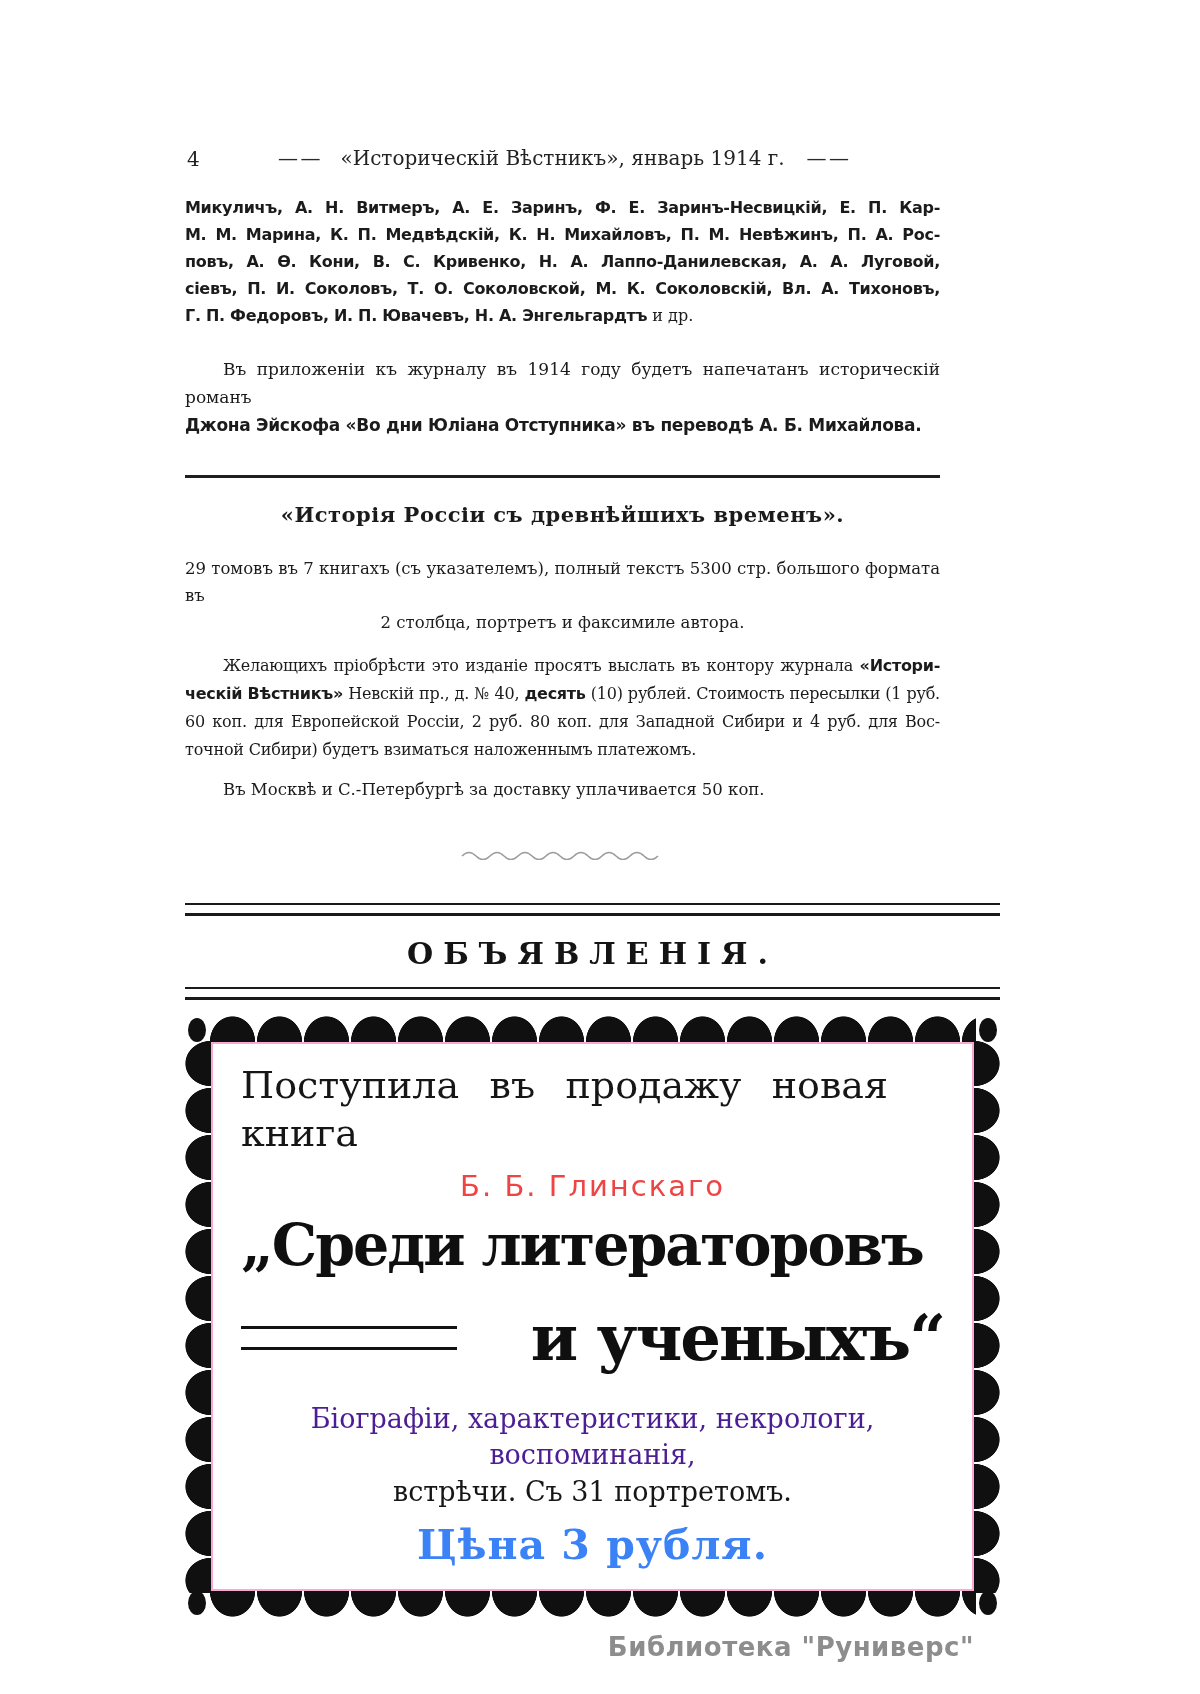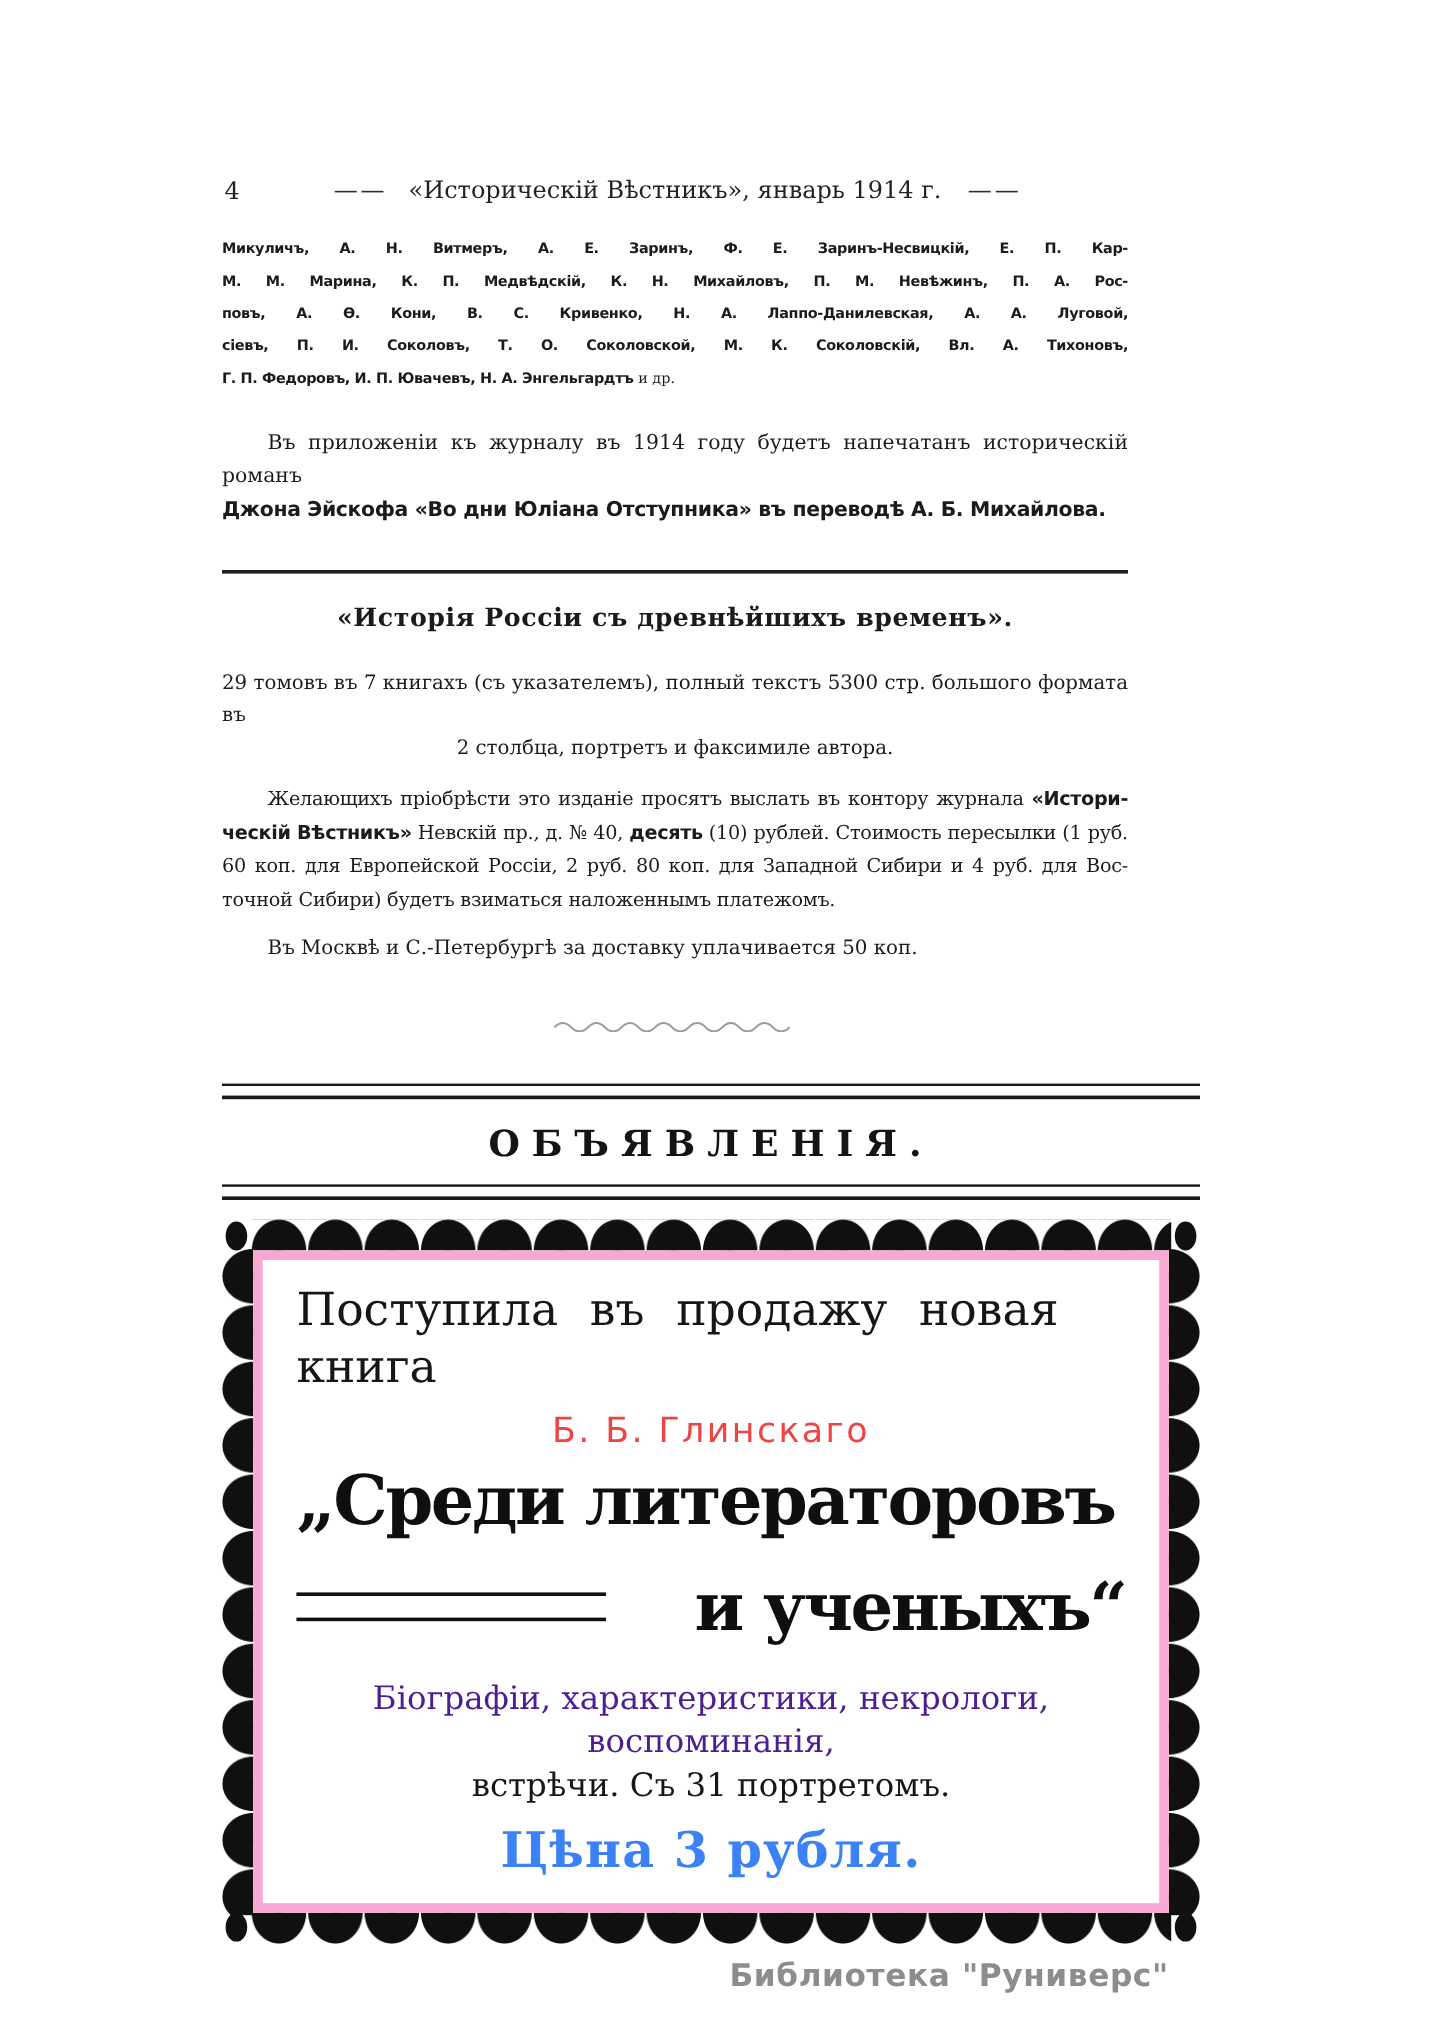--- a/index.html
+++ b/index.html
@@ -23,21 +23,21 @@
 
   .tl { line-height: 27px; }
   .tl.j { text-align: justify; text-align-last: justify; }
   .tl.c { text-align: center; text-align-last: center; }
   .tl.l { text-align: left; }
   .tl.ind { text-indent: 38px; }
   .seg-r { font-weight: normal; }
   .seg-b { font-weight: bold; font-family: "DejaVu Sans", sans-serif; letter-spacing: -0.3px; }
   .serifbold .seg-b { font-family: "DejaVu Serif", serif; letter-spacing: 0; }
 
-  .contributors { margin-top: 18px; font-size: 12px; }
+  .contributors { margin-top: 18px; font-size: 16px; }
   .contributors .tl { line-height: 27px; }
   .contributors .seg-r { font-family: "DejaVu Serif", serif; }
 
   .supplement { margin-top: 26px; font-size: 17px; }
   .supplement .tl { line-height: 28px; }
 
   .thinrule { margin-top: 36px; height: 3px; background: #1f1f1f; }
 
   .offer { margin-top: 14px; font-size: 15.5px; }
   .offer .tl { line-height: 25px; }
@@ -88,41 +88,41 @@
     right: 0; top: 24px; bottom: 24px; width: 26px;
     background-image: radial-gradient(26px 23px at 0% 50%, #101010 97%, rgba(0,0,0,0) 100%);
     background-size: 26px 47px; background-repeat: repeat-y; background-position: left top;
   }
   .dot { position: absolute; width: 18px; height: 24px; border-radius: 50%; background: #101010; }
   .dot-tl { top: 2px; left: 3px; }
   .dot-tr { top: 2px; right: 3px; }
   .dot-bl { bottom: 2px; left: 3px; }
   .dot-br { bottom: 2px; right: 3px; }
 
-  .ad-frame { border: 8px solid #f9a8d4; padding: 18px 28px 20px 28px; }
+  .ad-frame { border: 2px solid #f9a8d4; padding: 18px 28px 20px 28px; }
 
   .ad-announce {
     font-size: 38px; line-height: 1.25;
     text-align: justify; text-align-last: justify;
     padding-right: 56px; color: #161616;
   }
   .ad-author {
     margin-top: 12px; text-align: center;
     font-family: "DejaVu Sans", sans-serif;
     font-size: 29px; letter-spacing: 2px; color: #ef4444;
   }
   .ad-title-row { display: flex; align-items: center; }
   .ad-title-row1 { margin-top: 8px; }
   .ad-title-row2 { margin-top: 22px; justify-content: flex-end; }
   .ad-title-text {
     font-family: "DejaVu Serif", serif; font-weight: bold;
     color: #0f0f0f; letter-spacing: -2px; white-space: nowrap;
   }
   .ad-title-row1 .ad-title-text { font-size: 57px; }
-  .ad-title-row2 .ad-title-text { font-size: 56px; margin-left: 48px; }
+  .ad-title-row2 .ad-title-text { font-size: 64px; margin-left: 48px; }
   .eq { flex: 1 1 auto; height: 18px; border-top: 3px solid #121212; border-bottom: 3px solid #121212; }
   .eq-right { margin-left: 24px; }
   .eq-left { margin-right: 26px; }
 
   .ad-desc { margin-top: 26px; font-size: 27px; line-height: 1.35; text-align: center; color: #4c1d95; }
   .ad-desc2 { margin-top: 2px; font-size: 27px; text-align: center; color: #161616; }
   .ad-price { margin-top: 14px; text-align: center; font-size: 41px; font-weight: bold; letter-spacing: 1px; color: #3b82f6; }
 
   
   .watermark {

